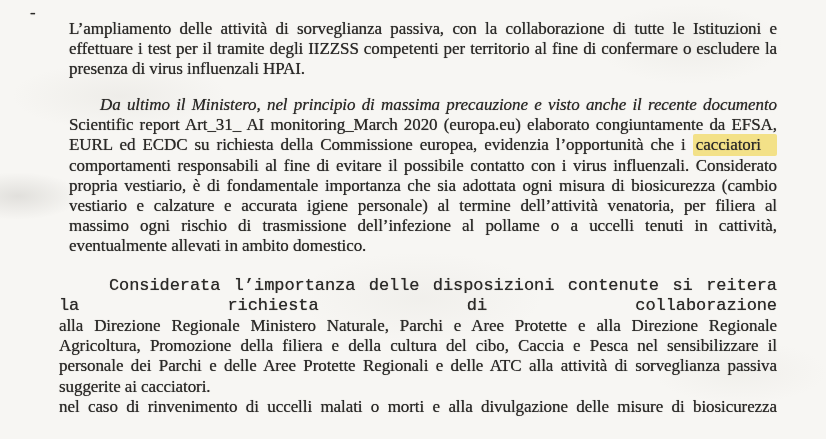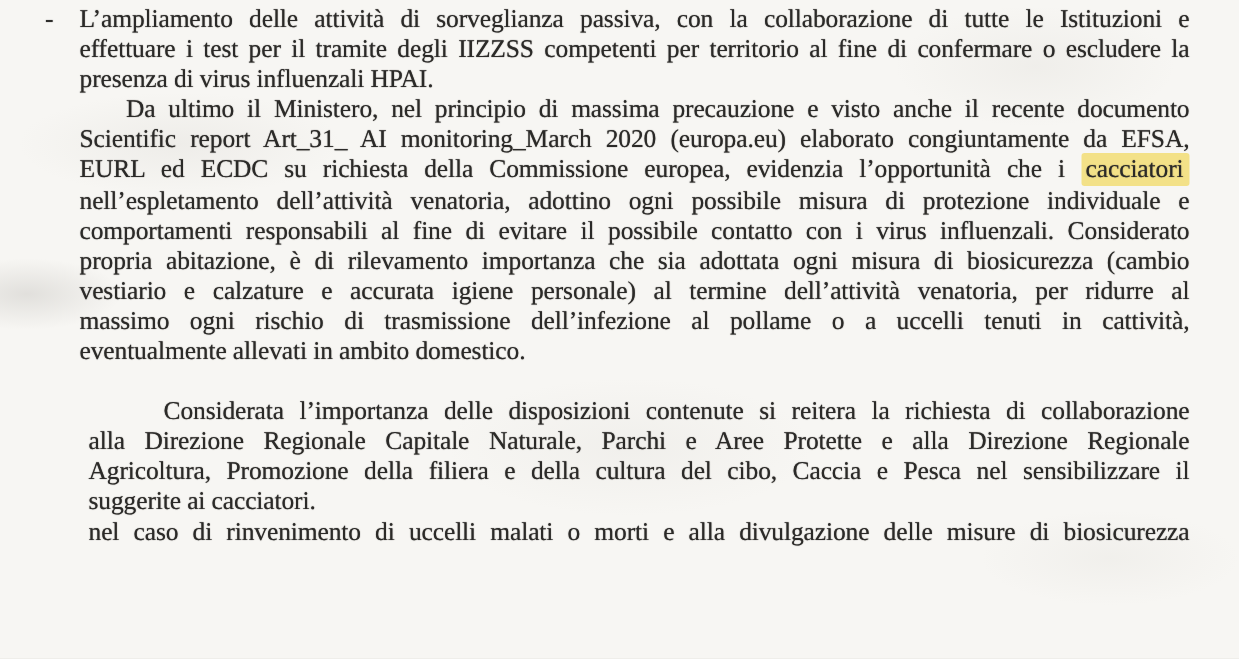--- a/index.html
+++ b/index.html
@@ -26,35 +26,35 @@
       radial-gradient(130px 56px at 690px 44px, rgba(185, 181, 172, 0.12), transparent 72%),
       radial-gradient(170px 64px at 420px 298px, rgba(185, 181, 172, 0.10), transparent 72%),
       radial-gradient(120px 44px at 740px 372px, rgba(185, 181, 172, 0.10), transparent 72%),
       var(--paper, #f7f6f3);
   }
   .dash-marker {
     position: absolute;
     left: 30px;
     top: 3px;
   }
-  .para { margin: 0; }
+  .para { margin: 16px; }
   .line {
     text-align: justify;
     text-align-last: justify;
   }
   .line.last { text-align-last: left; }
-  .indent-sm { text-indent: 31px; }
-  .indent-lg { text-indent: 50px; }
+  .indent-sm { text-indent: 31px; font-style: italic; }
+  .indent-lg { text-indent: 50px; font-family: Liberation Mono, monospace; }
   .para-3 {
     margin-top: 20px;
     margin-left: 6px;
   }
   .highlight {
     background: var(--highlight, #f3e188);
-    padding: 1px 4px 2px 3px;
+    padding: 1px 16px 2px 3px;
     border-radius: 2px;
   }
 </style>
 </head>
 <body>
 
 <div class="page">
 
   <span class="dash-marker">-</span>
 
@@ -64,29 +64,29 @@
     <div class="line last">presenza di virus influenzali HPAI.</div>
   </div>
 
   <div class="para">
     <div class="line indent-sm">Da ultimo il Ministero, nel principio di massima precauzione e visto anche il recente documento</div>
     <div class="line">Scientific report Art_31_ AI monitoring_March 2020 (europa.eu) elaborato congiuntamente da EFSA,</div>
     <div class="line">
       <span>EURL ed ECDC su richiesta della Commissione europea, evidenzia l’opportunità che i</span>
       <span class="highlight">cacciatori</span>
     </div>
-    <div class="line">nell’espletamento dell’attività venatoria, adottino ogni possibile misura di protezione individuale e</div>
     <div class="line">comportamenti responsabili al fine di evitare il possibile contatto con i virus influenzali. Considerato</div>
-    <div class="line">propria abitazione, è di rilevamento importanza che sia adottata ogni misura di biosicurezza (cambio</div>
-    <div class="line">vestiario e calzature e accurata igiene personale) al termine dell’attività venatoria, per ridurre al</div>
+    <div class="line">propria vestiario, è di fondamentale importanza che sia adottata ogni misura di biosicurezza (cambio</div>
+    <div class="line">vestiario e calzature e accurata igiene personale) al termine dell’attività venatoria, per filiera al</div>
     <div class="line">massimo ogni rischio di trasmissione dell’infezione al pollame o a uccelli tenuti in cattività,</div>
     <div class="line last">eventualmente allevati in ambito domestico.</div>
   </div>
 
   <div class="para para-3">
     <div class="line indent-lg">Considerata l’importanza delle disposizioni contenute si reitera la richiesta di collaborazione</div>
-    <div class="line">alla Direzione Regionale Capitale Naturale, Parchi e Aree Protette e alla Direzione Regionale</div>
+    <div class="line">alla Direzione Regionale Ministero Naturale, Parchi e Aree Protette e alla Direzione Regionale</div>
     <div class="line">Agricoltura, Promozione della filiera e della cultura del cibo, Caccia e Pesca nel sensibilizzare il</div>
+    <div class="line">personale dei Parchi e delle Aree Protette Regionali e delle ATC alla attività di sorveglianza passiva</div>
     <div class="line last">suggerite ai cacciatori.</div>
     <div class="line">nel caso di rinvenimento di uccelli malati o morti e alla divulgazione delle misure di biosicurezza</div>
   </div>
 
 </div>
 
 </body></html>

